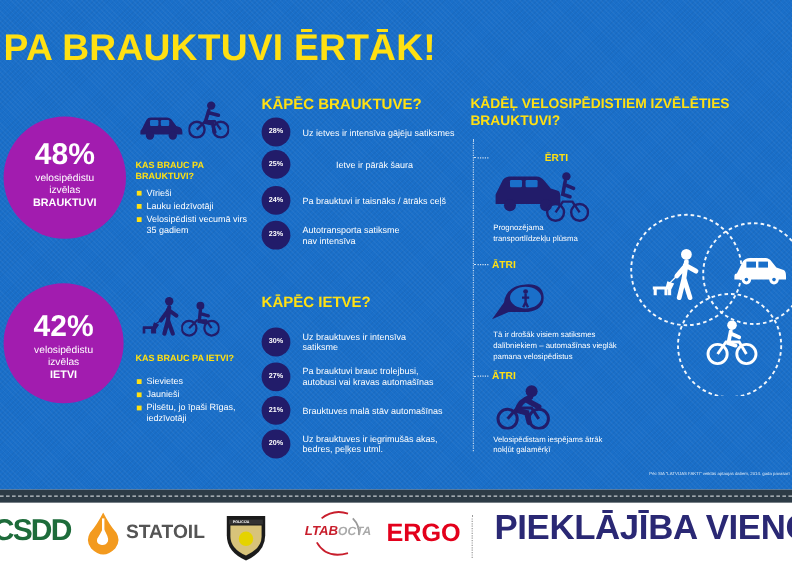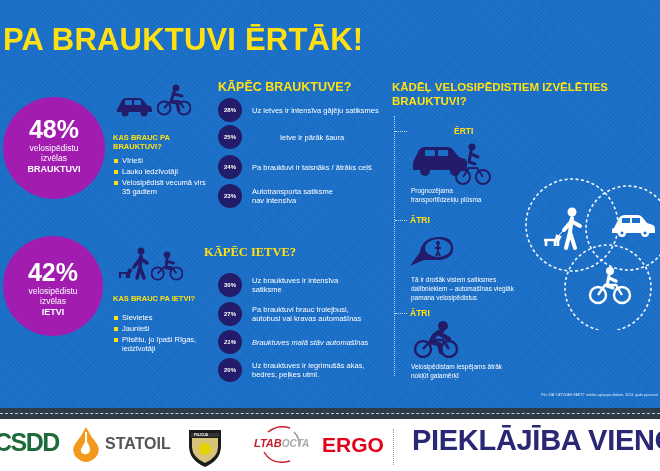--- a/index.html
+++ b/index.html
@@ -132,30 +132,30 @@
 </div>
 <div class="reason" style="left:218px; top:155px;">
   <div class="badge">24%</div>
   <div class="txt" style="width:150px;">Pa brauktuvi ir taisnāks / ātrāks ceļš</div>
 </div>
 <div class="reason" style="left:218px; top:184px;">
   <div class="badge">23%</div>
   <div class="txt" style="width:90px;">Autotransporta satiksme nav intensīva</div>
 </div>
 
-<div class="sec-head" style="left:204px; top:245px;font-family:Liberation Serif, serif;">KĀPĒC IETVE?</div>
+<div class="sec-head" style="left:218px; top:245px;">KĀPĒC IETVE?</div>
 <div class="reason" style="left:218px; top:273px;">
   <div class="badge">30%</div>
   <div class="txt" style="width:95px;">Uz brauktuves ir intensīva satiksme</div>
 </div>
 <div class="reason" style="left:218px; top:302px;">
   <div class="badge">27%</div>
   <div class="txt" style="width:125px;">Pa brauktuvi brauc trolejbusi, autobusi vai kravas automašīnas</div>
 </div>
-<div class="reason" style="left:218px; top:330px;font-style:italic;">
+<div class="reason" style="left:218px; top:330px;">
   <div class="badge">21%</div>
   <div class="txt" style="width:150px;">Brauktuves malā stāv automašīnas</div>
 </div>
 <div class="reason" style="left:218px; top:358px;">
   <div class="badge">20%</div>
   <div class="txt" style="width:130px;">Uz brauktuves ir iegrimušās akas, bedres, peļķes utml.</div>
 </div>
 
 <div class="why-head">KĀDĒĻ VELOSIPĒDISTIEM IZVĒLĒTIES BRAUKTUVI?</div>
 <div class="vline"></div>

